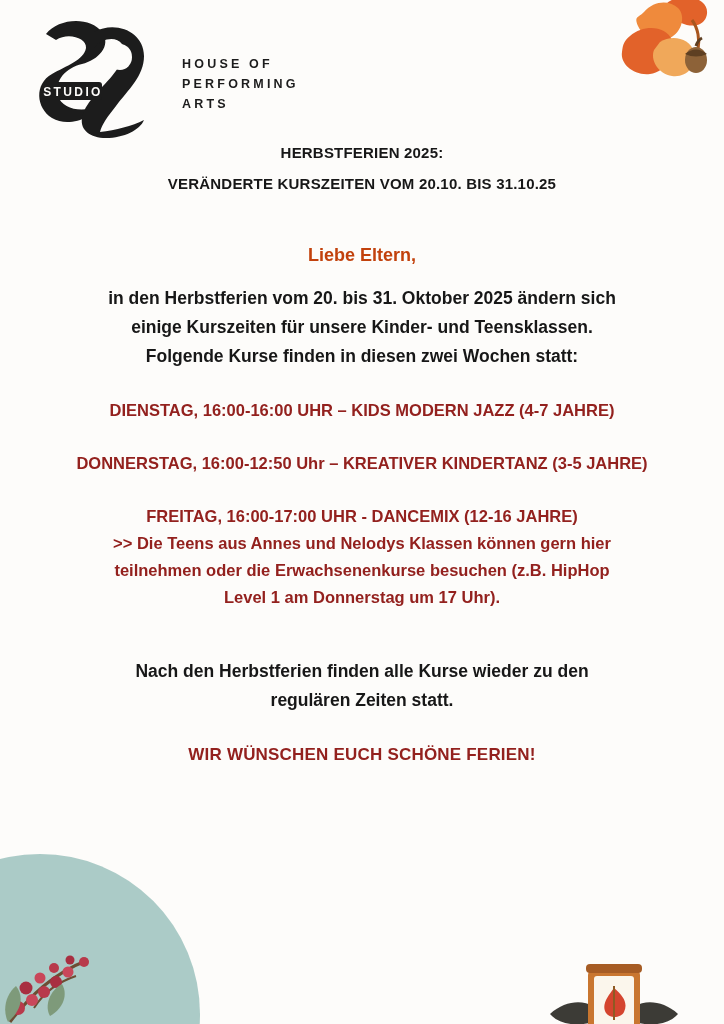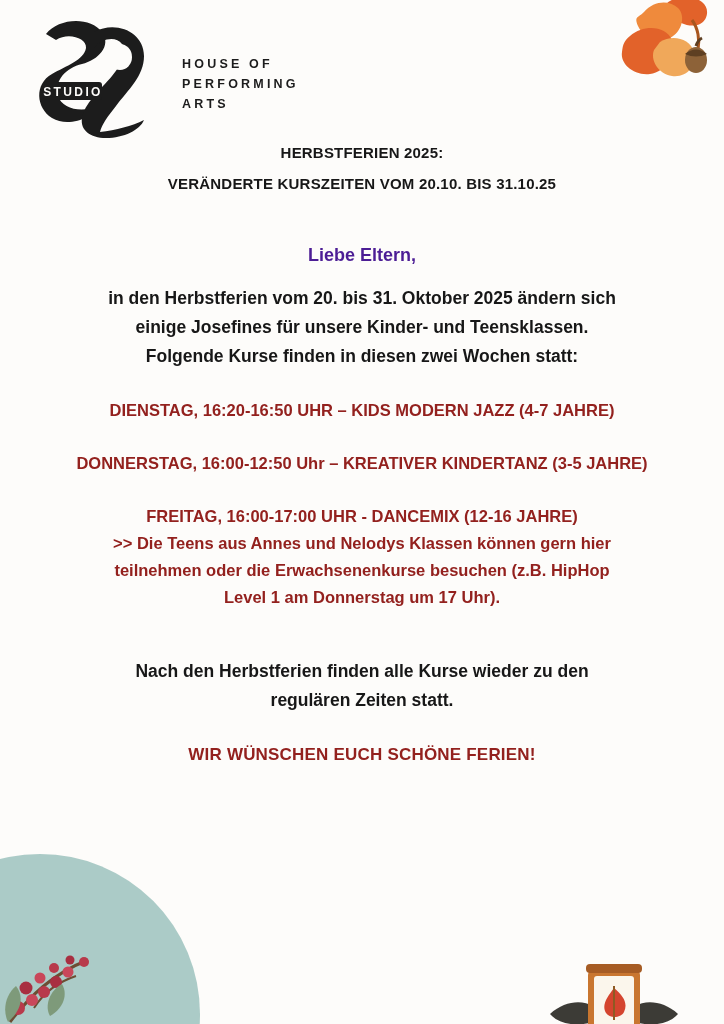--- a/index.html
+++ b/index.html
@@ -96,21 +96,21 @@
     font-weight: 700;
     line-height: 31px;
     letter-spacing: 0.2px;
     color: #171717;
   }
 
   .salutation {
     margin-top: 46px;
     font-size: 18px;
     font-weight: 700;
-    color: #4c1d95;
+    color: #c2410c;
   }
 
   .intro {
     margin-top: 18px;
     font-size: 17.5px;
     font-weight: 700;
     line-height: 29px;
     color: #171717;
     padding: 0 52px;
   }
@@ -216,26 +216,26 @@
 
     <div class="headline">
       <div>HERBSTFERIEN 2025:</div>
       <div>VERÄNDERTE KURSZEITEN VOM 20.10. BIS 31.10.25</div>
     </div>
 
     <div class="salutation">Liebe Eltern,</div>
 
     <div class="intro">
       <div>in den Herbstferien vom 20. bis 31. Oktober 2025 ändern sich</div>
-      <div>einige Josefines für unsere Kinder- und Teensklassen.</div>
+      <div>einige Kurszeiten für unsere Kinder- und Teensklassen.</div>
       <div>Folgende Kurse finden in diesen zwei Wochen statt:</div>
     </div>
 
     <div class="block">
-      <span class="line">DIENSTAG, 16:20-16:50 UHR – KIDS MODERN JAZZ (4-7 JAHRE)</span>
+      <span class="line">DIENSTAG, 16:00-16:00 UHR – KIDS MODERN JAZZ (4-7 JAHRE)</span>
     </div>
 
 
     <div class="block">
       <span class="line">DONNERSTAG, 16:00-12:50 Uhr – KREATIVER KINDERTANZ (3-5 JAHRE)</span>
     </div>
 
     <div class="block">
       <span class="line">FREITAG, 16:00-17:00 UHR - DANCEMIX (12-16 JAHRE)</span>
       <span class="line note">&gt;&gt; Die Teens aus Annes und Nelodys Klassen können gern hier</span>

